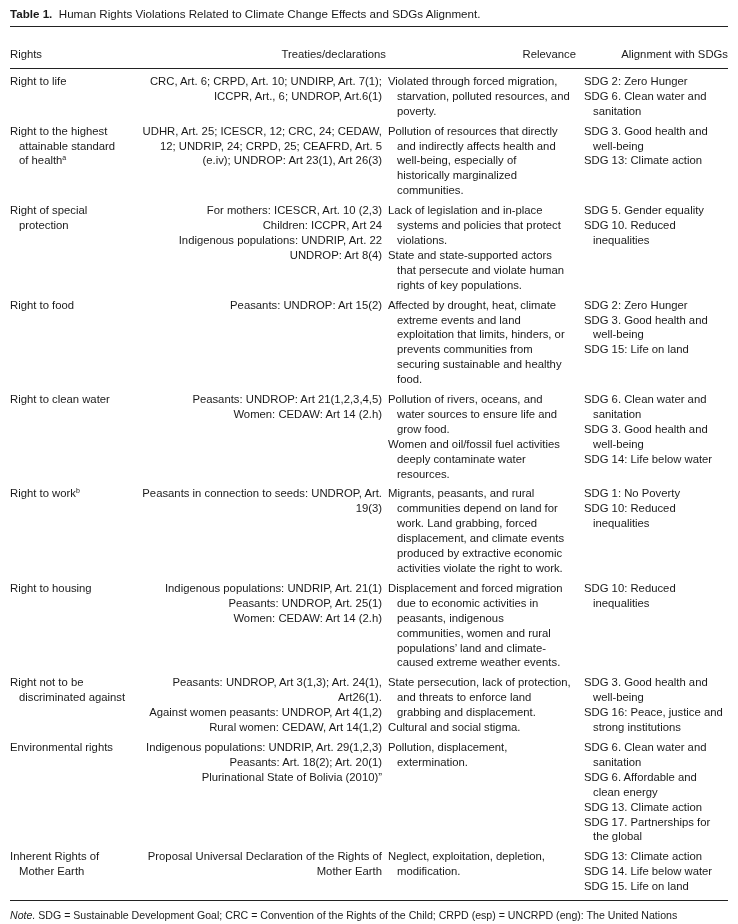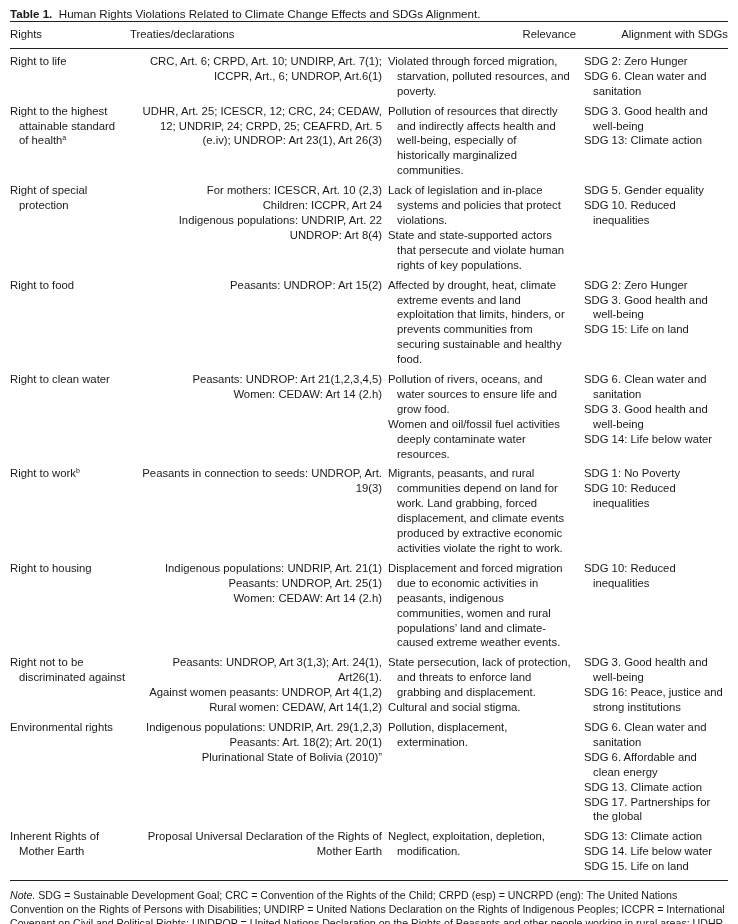--- a/index.html
+++ b/index.html
@@ -4,30 +4,30 @@
 <style>
   html, body { margin: 0; padding: 0; background: #ffffff; }
   body {
     width: 738px; height: 924px; overflow: hidden;
     font-family: "Liberation Sans", "DejaVu Sans", sans-serif;
     color: #1a1a1a;
     font-size: 11.3px;
     line-height: 14.9px;
   }
   .page { position: relative; padding: 6px 10px 0 10px; }
-  .caption { font-size: 11.6px; line-height: 15px; }
+  .caption { font-size: 11.6px; line-height: 15px; margin-bottom: 5px; }
   .caption b { font-weight: bold; }
   table { width: 718px; border-collapse: collapse; table-layout: fixed; }
   thead tr th {
     font-weight: normal; text-align: left;
     border-top: 1.3px solid #222; border-bottom: 1px solid #222;
-    padding: 5px 0 6px 0;
+    padding: 20px 0 6px 0;
   }
   th.c1 { width: 120px; }
-  th.c2 { width: 256px; text-align: left; }
+  th.c2 { width: 256px; text-align: right; }
   th.c3 { width: 190px; text-align: right; }
   th.c4 { width: 152px; text-align: right; padding-right: 0; }
   tbody td { vertical-align: top; padding: 0 4px 5px 0; }
   tbody tr:first-child td { padding-top: 5px; margin-top: 17px; }
   tbody tr:last-child td { border-bottom: 1.3px solid #222; padding-bottom: 6px; margin-top: 48px; }
   td.c2 { padding-left: 8px; text-align: right; }
   td.c3 { padding-left: 2px; }
   td.c4 { padding-left: 8px; }
   .hang { padding-left: 9px; text-indent: -9px; }
   sup { font-size: 7px; line-height: 0; vertical-align: 4px; }

